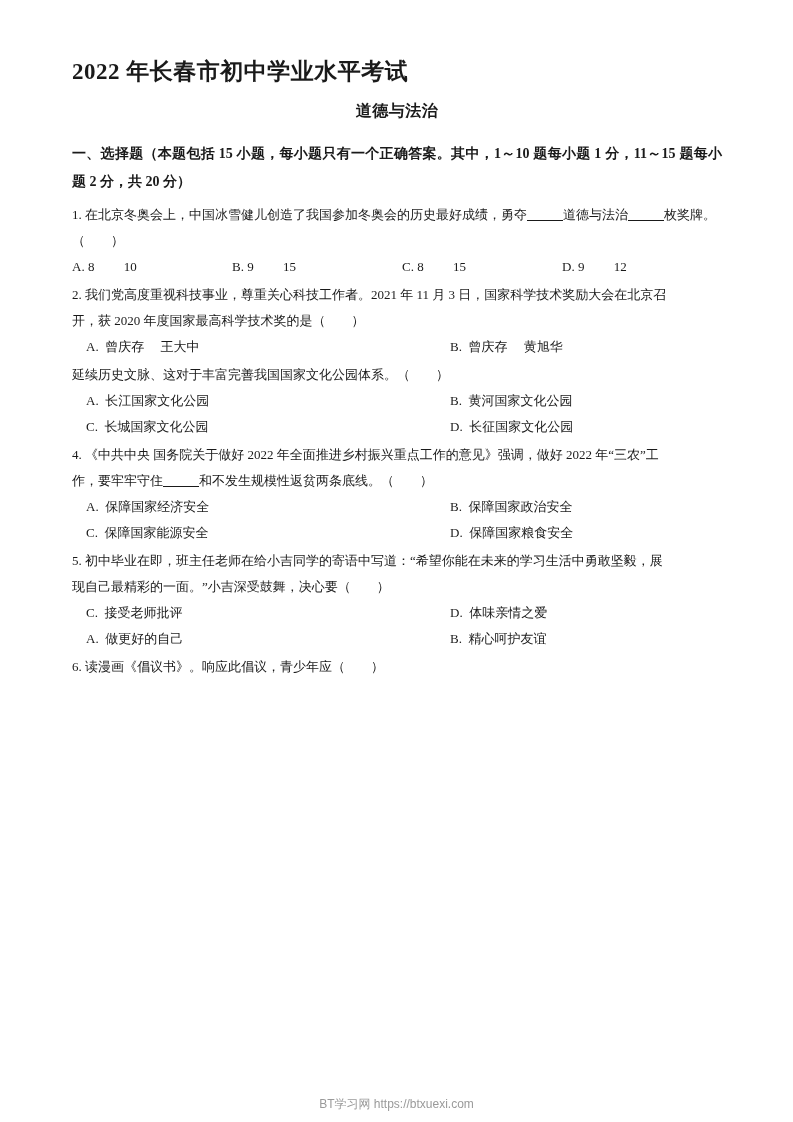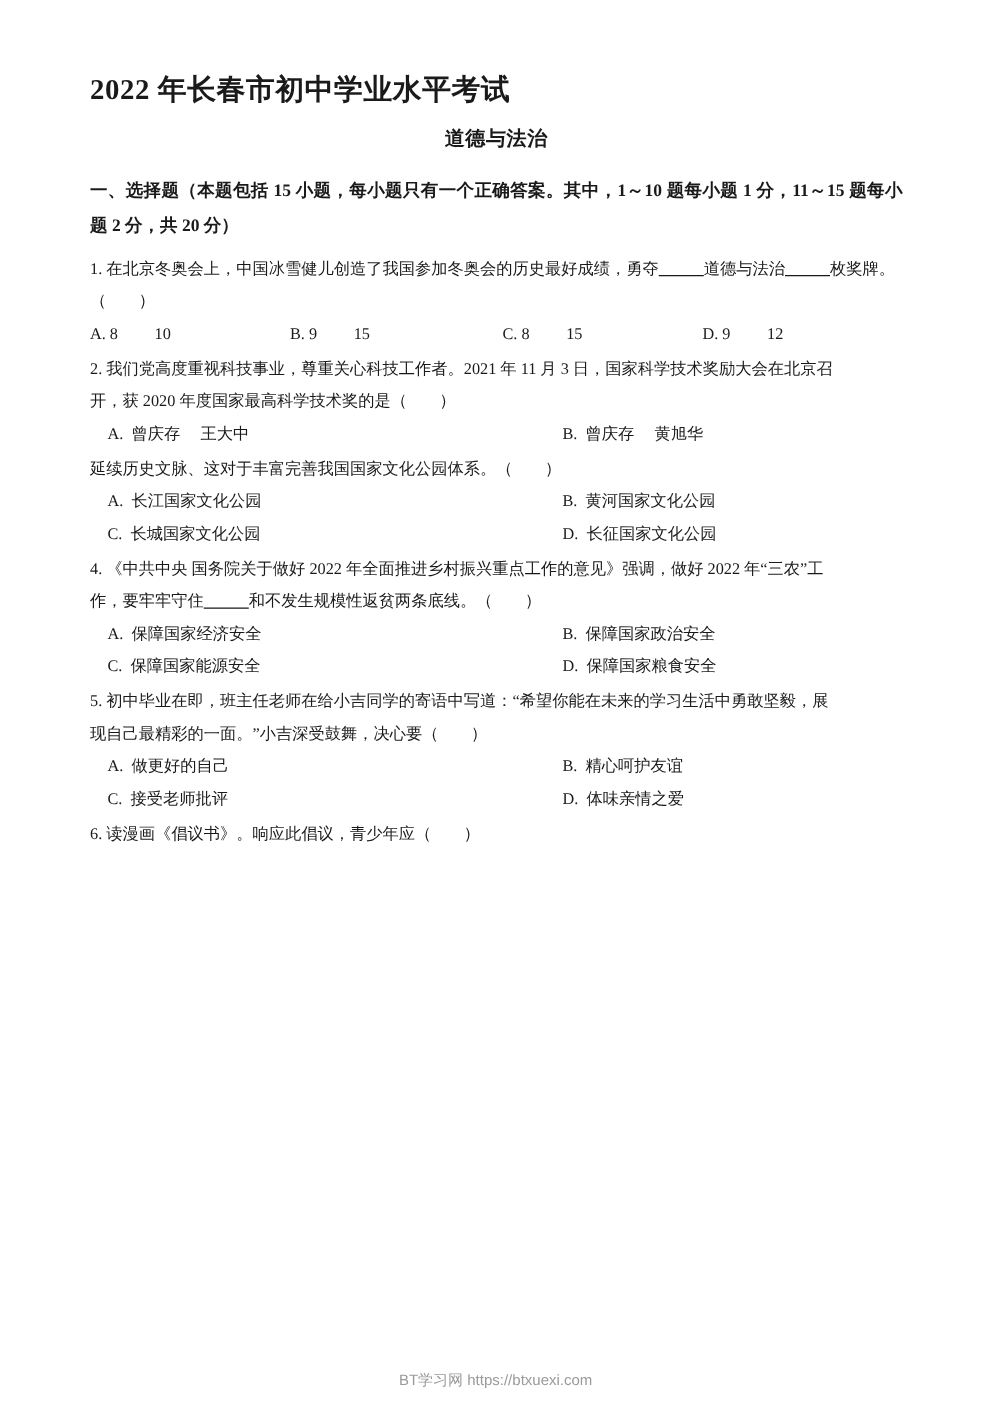--- a/index.html
+++ b/index.html
@@ -162,26 +162,26 @@
           <span class="opt h2">D.  保障国家粮食安全</span>
         </div>
       </div>
     </div>
 
     <div class="q">
       <p class="q-stem">5. 初中毕业在即，班主任老师在给小吉同学的寄语中写道：“希望你能在未来的学习生活中勇敢坚毅，展</p>
       <p class="q-stem">现自己最精彩的一面。”小吉深受鼓舞，决心要（　　）</p>
       <div class="opts">
         <div class="opt-row">
+          <span class="opt h1">C.  接受老师批评</span>
+          <span class="opt h2">D.  体味亲情之爱</span>
+        </div>
+        <div class="opt-row">
           <span class="opt h1">A.  做更好的自己</span>
           <span class="opt h2">B.  精心呵护友谊</span>
-        </div>
-        <div class="opt-row">
-          <span class="opt h1">C.  接受老师批评</span>
-          <span class="opt h2">D.  体味亲情之爱</span>
         </div>
       </div>
     </div>
 
     <div class="q">
       <p class="q-stem">6. 读漫画《倡议书》。响应此倡议，青少年应（　　）</p>
     </div>
 
   </div>
 

